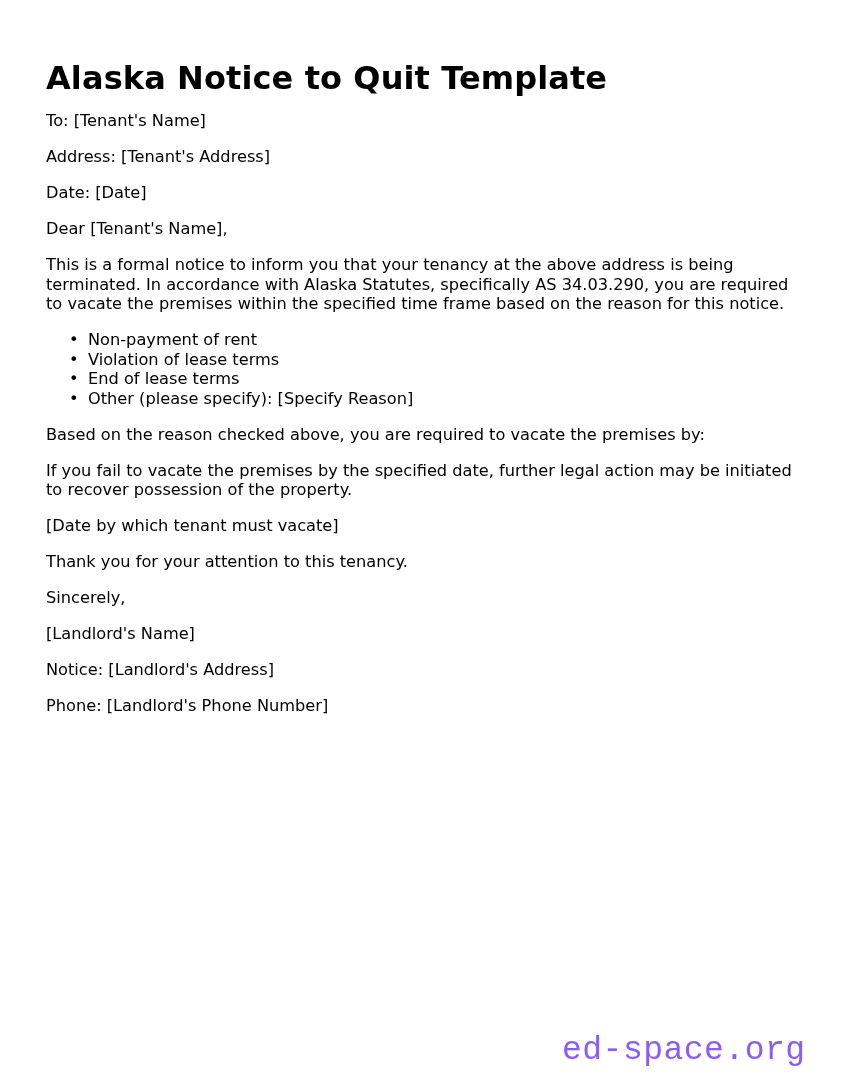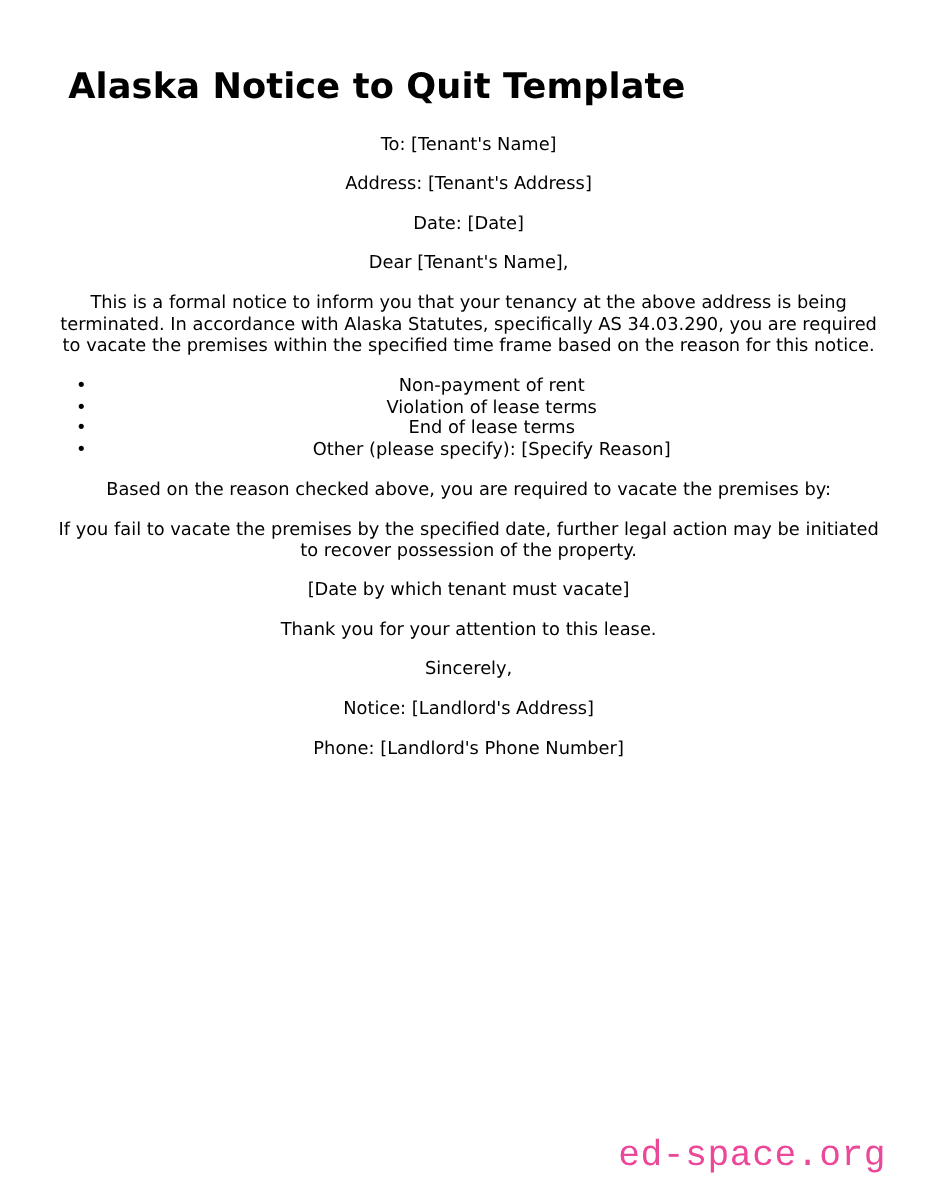--- a/index.html
+++ b/index.html
@@ -18,36 +18,35 @@
     .page {
       position: absolute;
       left: 46px;
       top: 0;
       width: 760px;
     }
     h1 {
       margin: 0;
       position: absolute;
       top: 58px;
-      left: 16px;
+      left: 0;
       font-family: "DejaVu Sans", sans-serif;
       font-weight: bold;
       font-size: 32px;
       line-height: 40px;
       white-space: nowrap;
       letter-spacing: 0.1px;
     }
     .body-text {
       position: absolute;
       left: 0;
-      top: 121px;
+      top: 111px;
       width: 760px;
       font-size: 16.2px;
       line-height: 19.5px;
-      text-align: center;
     }
     .body-text p {
       margin: 0 0 16.5px 0;
     }
     .body-text ul {
       margin: 0 0 16.5px 0;
       padding-left: 42px;
       list-style: none;
     }
     .body-text li {
@@ -58,21 +57,21 @@
       left: -19px;
       top: 0;
     }
     .watermark {
       position: absolute;
       left: 562px;
       top: 1032px;
       font-family: "Liberation Mono", "DejaVu Sans Mono", monospace;
       font-size: 33px;
       line-height: 38px;
-      color: #ec4899;
+      color: #8b5cf6;
       white-space: nowrap;
       letter-spacing: 0.5px;
     }
   </style>
 </head>
 <body>
 
 <div class="page">
   <h1>Alaska Notice to Quit Template</h1>
 
@@ -98,20 +97,21 @@
       </li>
       <li>
         <span class="bullet">•</span>
         <span>Other (please specify): [Specify Reason]</span>
       </li>
     </ul>
 
     <p>Based on the reason checked above, you are required to vacate the premises by:</p>
     <p>If you fail to vacate the premises by the specified date, further legal action may be initiated to recover possession of the property.</p>
     <p>[Date by which tenant must vacate]</p>
-    <p>Thank you for your attention to this lease.</p>
+    <p>Thank you for your attention to this tenancy.</p>
     <p>Sincerely,</p>
+    <p>[Landlord's Name]</p>
     <p>Notice: [Landlord's Address]</p>
     <p>Phone: [Landlord's Phone Number]</p>
   </div>
 </div>
 
 <div class="watermark">ed-space.org</div>
 
 </body></html>

